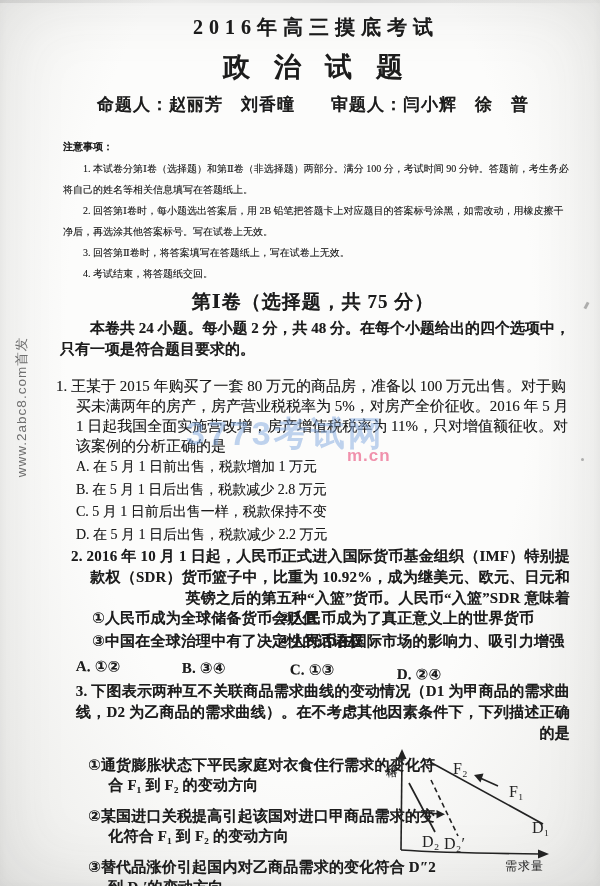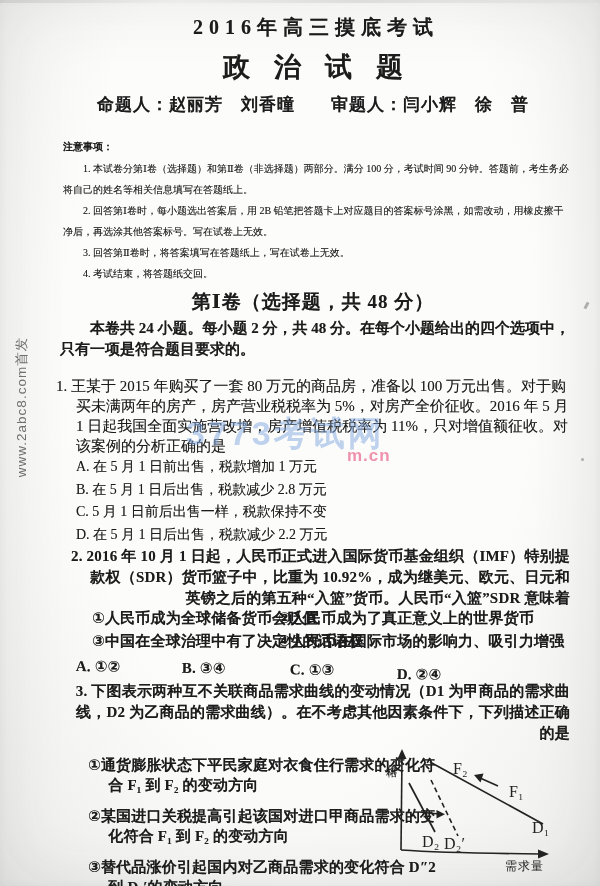--- a/index.html
+++ b/index.html
@@ -90,21 +90,21 @@
     </div>
 
     <div class="notes">
       <p class="notes-heading">注意事项：</p>
       <p class="note-item">1. 本试卷分第Ⅰ卷（选择题）和第Ⅱ卷（非选择题）两部分。满分 100 分，考试时间 90 分钟。答题前，考生务必将自己的姓名等相关信息填写在答题纸上。</p>
       <p class="note-item">2. 回答第Ⅰ卷时，每小题选出答案后，用 2B 铅笔把答题卡上对应题目的答案标号涂黑，如需改动，用橡皮擦干净后，再选涂其他答案标号。写在试卷上无效。</p>
       <p class="note-item">3. 回答第Ⅱ卷时，将答案填写在答题纸上，写在试卷上无效。</p>
       <p class="note-item">4. 考试结束，将答题纸交回。</p>
     </div>
 
-    <div class="section-heading center">第Ⅰ卷（选择题，共 48 分）</div>
+    <div class="section-heading center">第Ⅰ卷（选择题，共 75 分）</div>
     <p class="intro">本卷共 24 小题。每小题 2 分，共 48 分。在每个小题给出的四个选项中，只有一项是符合题目要求的。</p>
 
     <div class="q q1">
       <p class="qstem"><span>1.</span> <span>王某于 2015 年购买了一套 80 万元的商品房，准备以 100 万元出售。对于购买未满两年的房产，房产营业税税率为 5%，对房产全价征收。2016 年 5 月 1 日起我国全面实施营改增，房产增值税税率为 11%，只对增值额征收。对该案例的分析正确的是</span></p>
       <div class="q1-options">
         <p>A. 在 5 月 1 日前出售，税款增加 1 万元</p>
         <p>B. 在 5 月 1 日后出售，税款减少 2.8 万元</p>
         <p>C. 5 月 1 日前后出售一样，税款保持不变</p>
         <p>D. 在 5 月 1 日后出售，税款减少 2.2 万元</p>
       </div>

